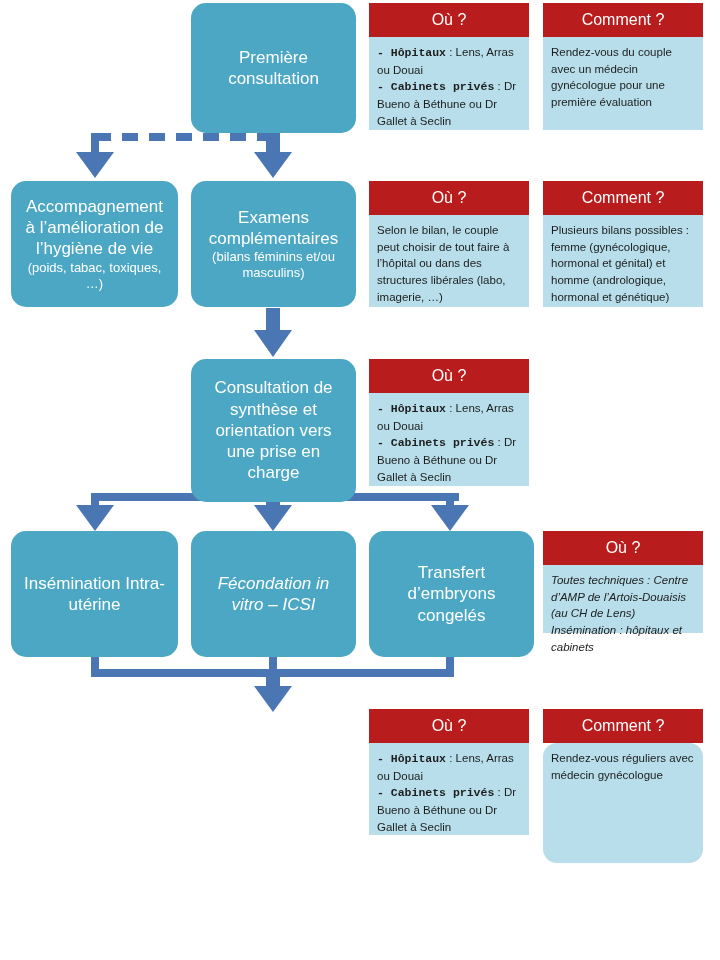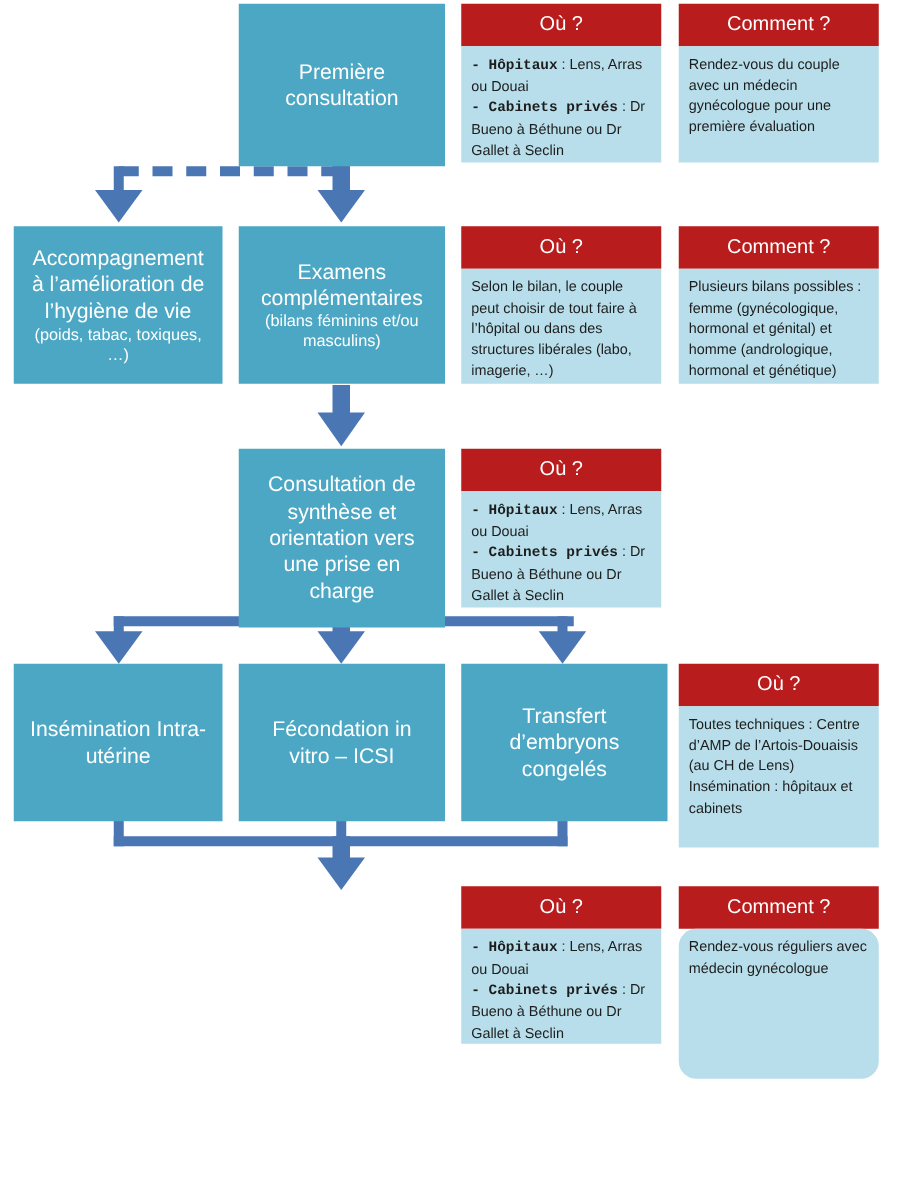--- a/index.html
+++ b/index.html
@@ -21,20 +21,21 @@
     background:#4BA7C3;
     color:#ffffff;
     display:flex;
     flex-direction:column;
     align-items:center;
     justify-content:center;
     text-align:center;
     box-sizing:border-box;
     padding:4px 6px;
     line-height:1.25;
+    border-radius:15px;
   }
   .pbox .t1{font-size:17px;}
   .pbox .t2{font-size:13px;}
 
   .card{
     position:absolute;
     box-sizing:border-box;
   }
   .card .hdr{
     background:#b91c1c;
@@ -160,34 +161,34 @@
       <b>- Hôpitaux</b><span> : Lens, Arras ou Douai</span><br>
       <b>- Cabinets privés</b><span> : Dr Bueno à Béthune ou Dr Gallet à Seclin</span>
     </div>
   </div>
 
   <div class="pbox" style="left:11px;top:531px;width:167px;height:126px;">
     <div class="t1">Insémination Intra-</div>
     <div class="t1">utérine</div>
   </div>
 
-  <div class="pbox" style="left:191px;top:531px;width:165px;height:126px;">
+  <div class="pbox" style="left:191px;top:531px;width:165px;height:126px;font-style:italic;">
     <div class="t1">Fécondation in</div>
     <div class="t1">vitro – ICSI</div>
   </div>
 
   <div class="pbox" style="left:369px;top:531px;width:165px;height:126px;">
     <div class="t1">Transfert</div>
     <div class="t1">d’embryons</div>
     <div class="t1">congelés</div>
   </div>
 
   <div class="card" style="left:543px;top:531px;width:160px;height:126px;">
     <div class="hdr">Où ?</div>
-    <div class="body" style="height:113px;">Toutes techniques : Centre d’AMP de l’Artois-Douaisis (au CH de Lens) Insémination : hôpitaux et cabinets</div>
+    <div class="body" style="height:68px;font-style:italic;">Toutes techniques : Centre d’AMP de l’Artois-Douaisis (au CH de Lens) Insémination : hôpitaux et cabinets</div>
   </div>
 
 
   <div class="card" style="left:369px;top:709px;width:160px;height:126px;">
     <div class="hdr">Où ?</div>
     <div class="body" style="height:92px;">
       <b>- Hôpitaux</b><span> : Lens, Arras ou Douai</span><br>
       <b>- Cabinets privés</b><span> : Dr Bueno à Béthune ou Dr Gallet à Seclin</span>
     </div>
   </div>

